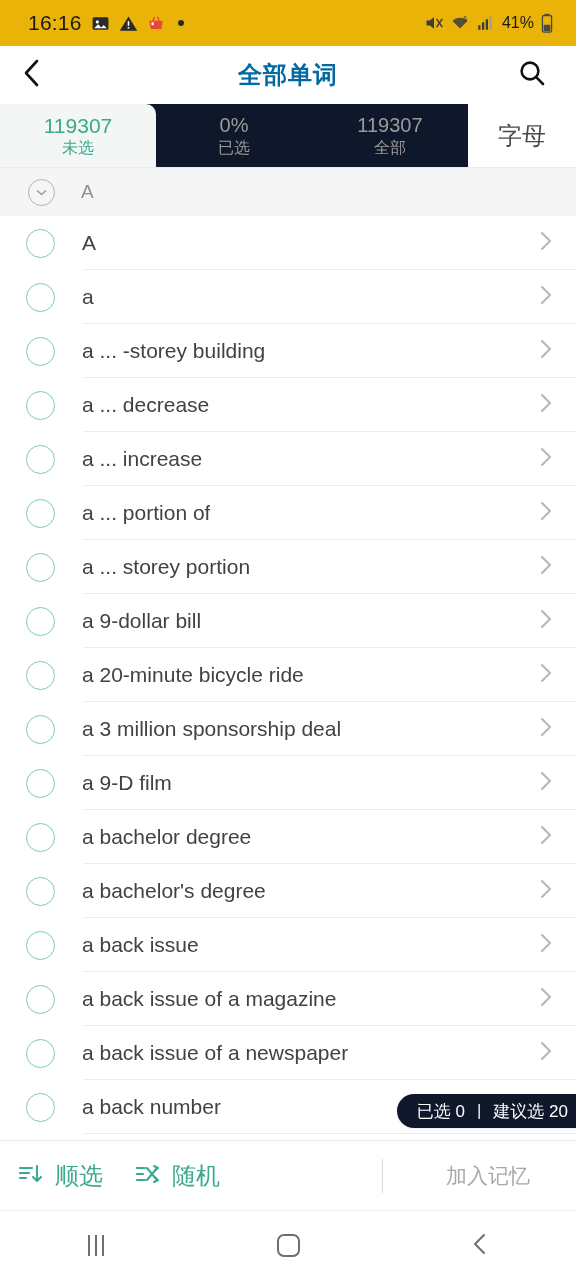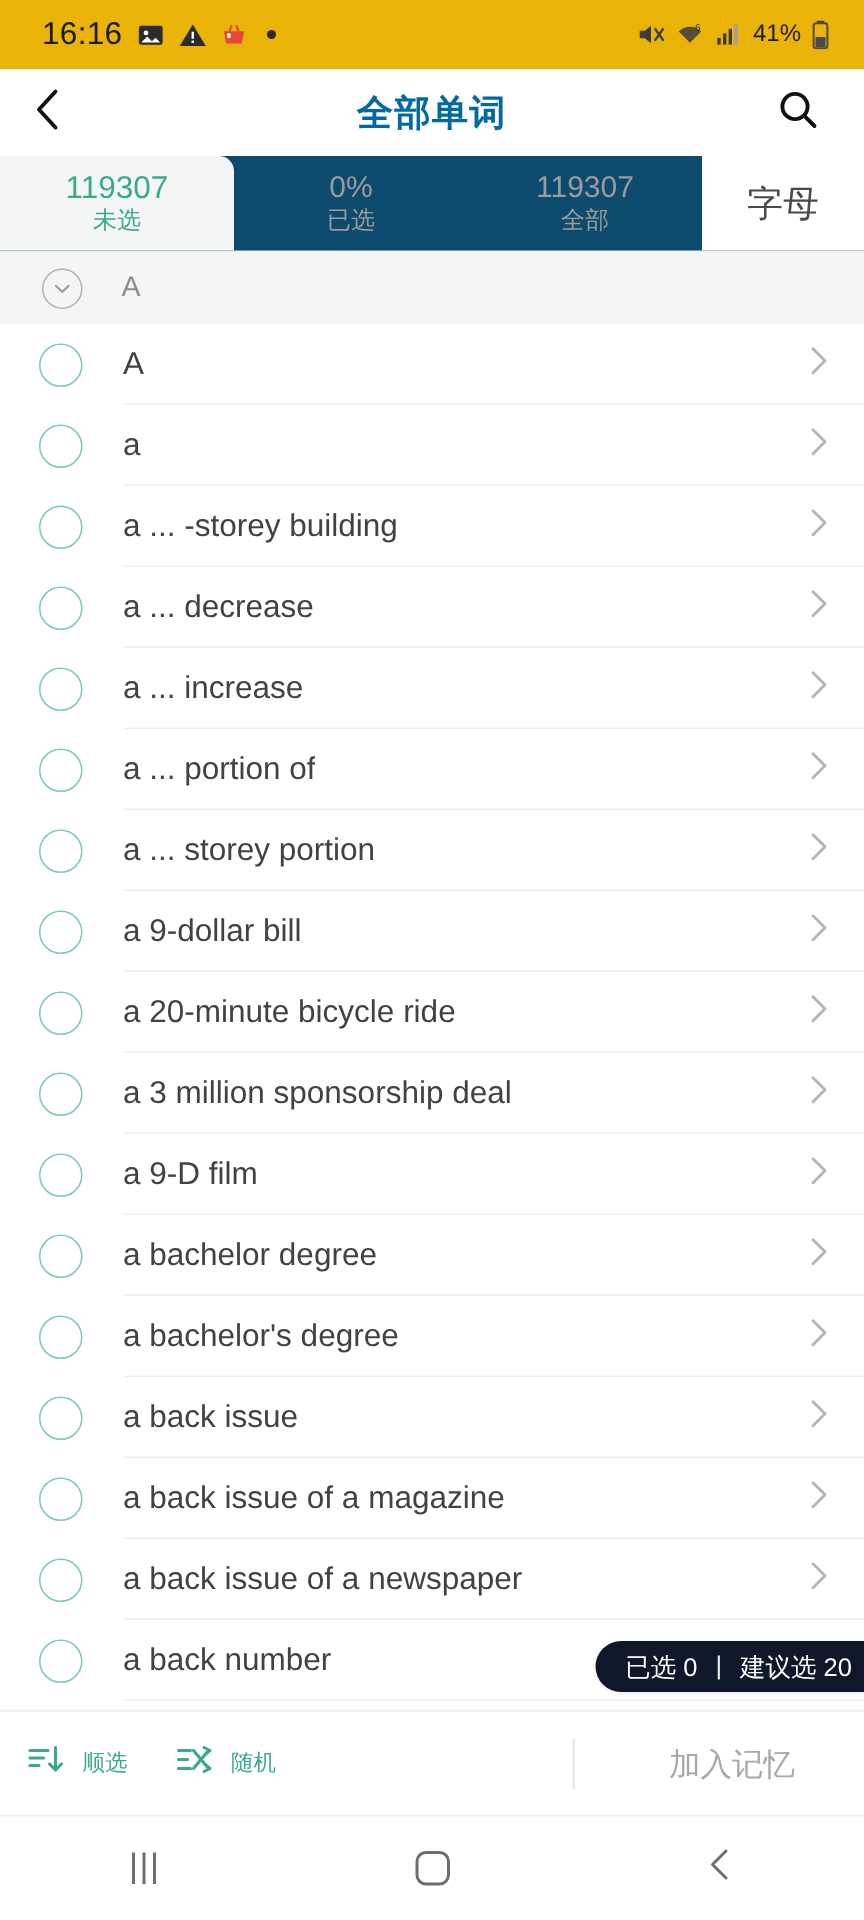--- a/index.html
+++ b/index.html
@@ -34,21 +34,21 @@
     position: absolute; left: 0; right: 0; text-align: center;
     font-size: 24px; font-weight: 700; color: #0369a1; letter-spacing: 1px;
     pointer-events: none;
   }
   .search-btn { position: absolute; right: 18px; width: 52px; height: 58px;
                 display:flex; align-items:center; justify-content:center; }
 
   
   .tabbar {
     height: 64px; flex: 0 0 64px;
-    display: flex; align-items: stretch; background: #0c4a6e;
+    display: flex; align-items: stretch; background: #0f172a;
     border-bottom: 1px solid #ececec;
   }
   .tab {
     flex: 1 1 0; display: flex; flex-direction: column;
     align-items: center; justify-content: center; gap: 2px;
   }
   .tab .tnum { font-size: 20px; color: #9b9b9b; line-height: 1.12; }
   .tab .tlbl { font-size: 16px; color: #9b9b9b; line-height: 1.12; }
   .tab.active { background: #f3f6f5; border-radius: 0 10px 0 0; }
   .tab.active .tnum { color: #3aa98d; font-size: 21px; }
@@ -103,21 +103,21 @@
   
   .toolbar {
     height: 70px; flex: 0 0 70px; background: #fff;
     border-top: 1px solid #e8e8e8;
     display: flex; align-items: center; position: relative;
   }
   .tool {
     display: flex; align-items: center; gap: 11px; padding: 0 16px; height: 100%;
   }
   .tool:first-child { padding-left: 18px; }
-  .tool .tlabel { font-size: 15px; color: #3aa98d; }
+  .tool .tlabel { font-size: 24px; color: #3aa98d; }
   .vdiv { position: absolute; left: 382px; top: 18px; width: 1px; height: 34px; background: #dcdcdc; }
   .memory {
     position: absolute; left: 400px; right: 0; top: 0; bottom: 0;
     display: flex; align-items: center; justify-content: center;
     font-size: 21px; color: #a8a8a8;
   }
 
   
   .navbar {
     height: 70px; flex: 0 0 70px; background: #ffffff;

